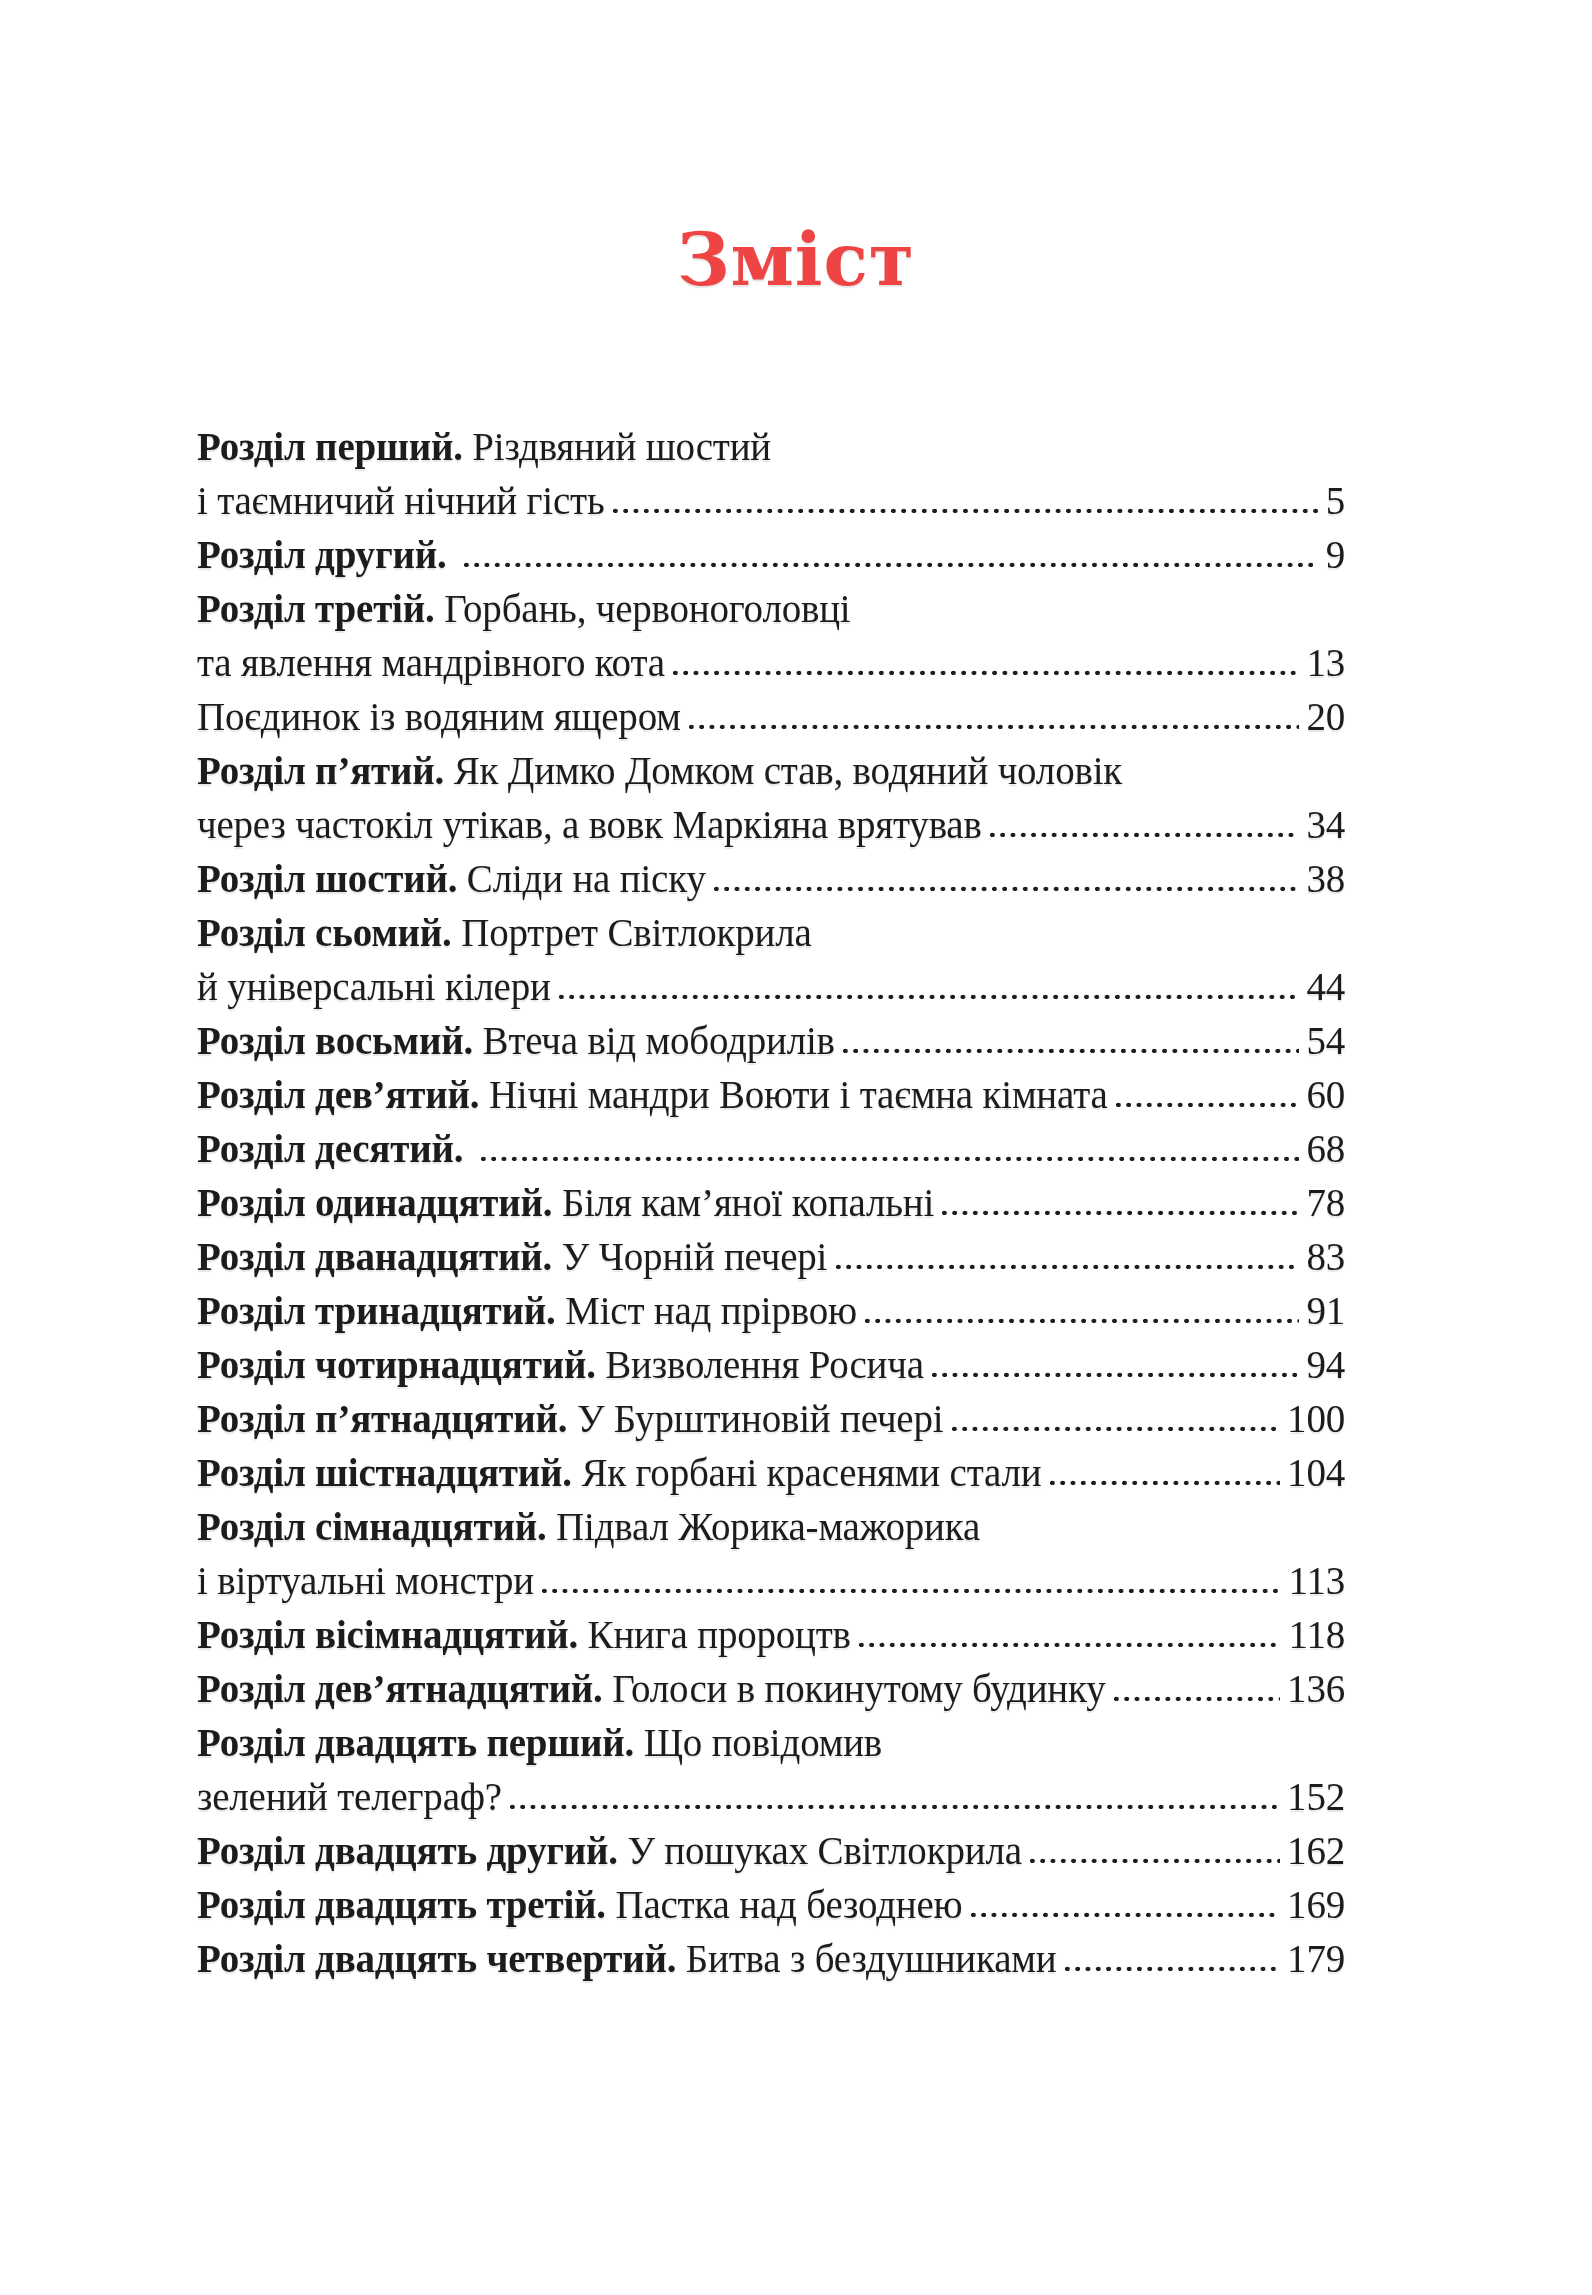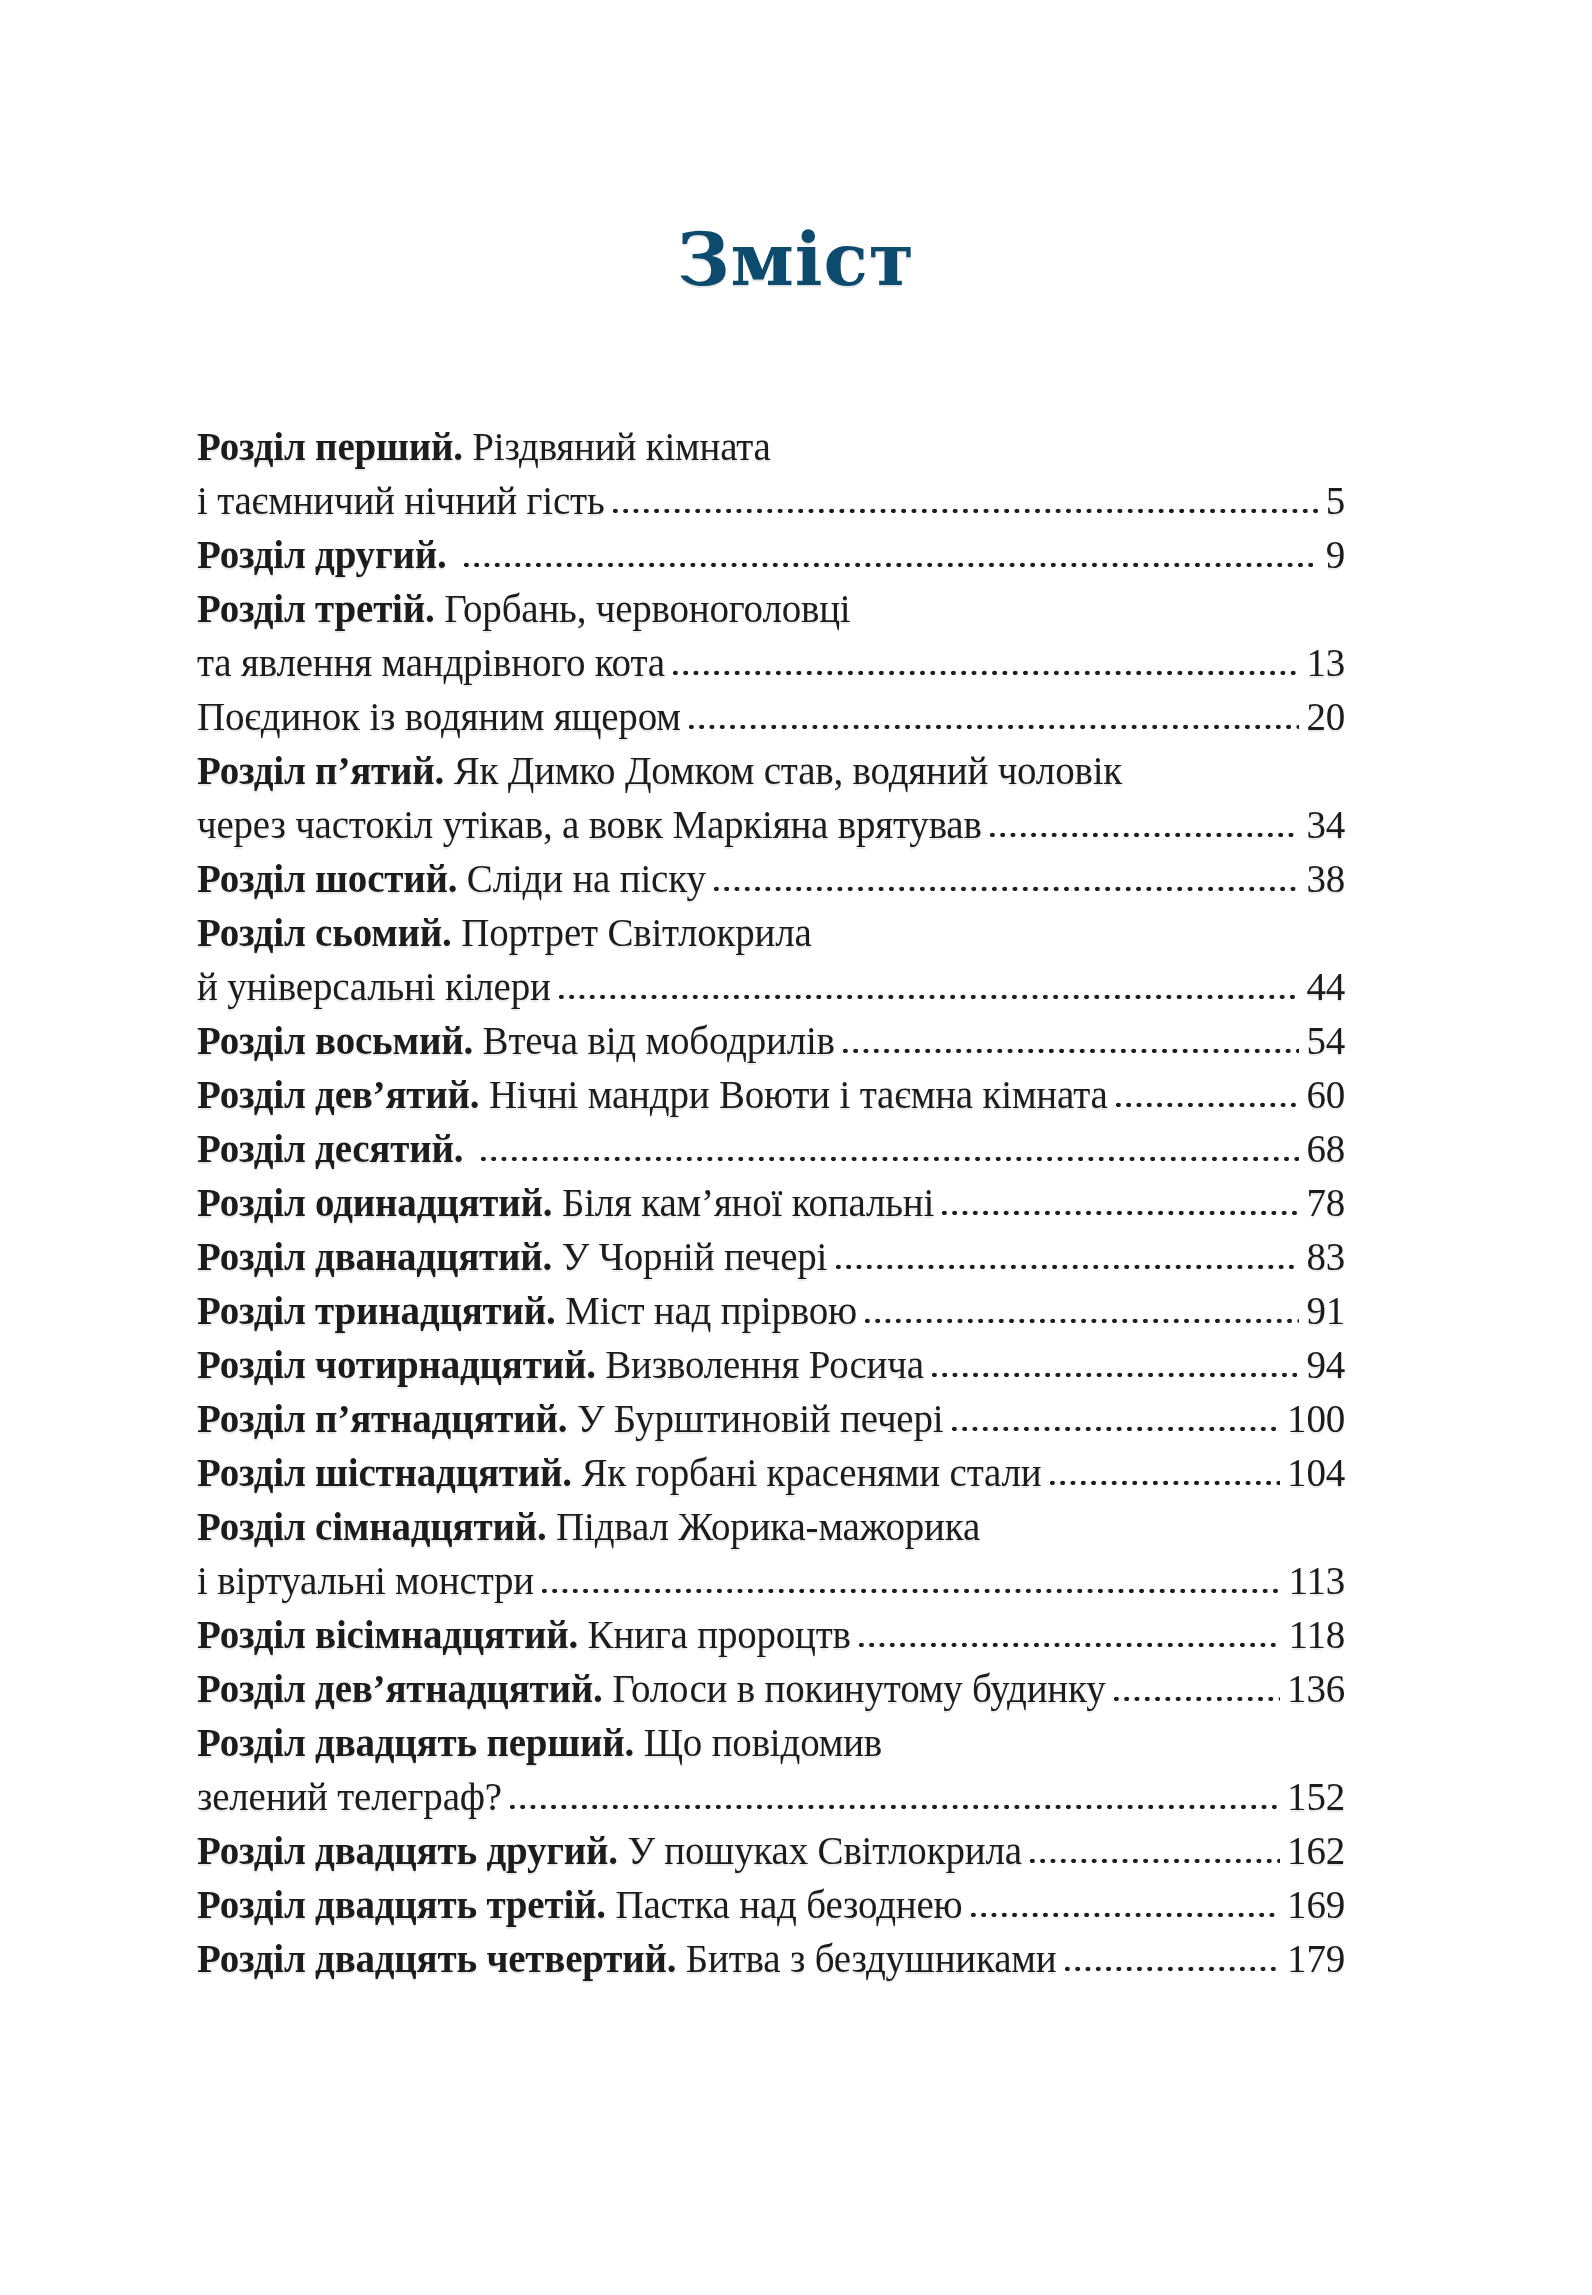--- a/index.html
+++ b/index.html
@@ -18,21 +18,21 @@
   }
   .page-title {
     margin: 0;
     padding-top: 219px;
     text-align: center;
     font-family: "DejaVu Serif", "Liberation Serif", serif;
     font-weight: bold;
     font-size: 73px;
     line-height: 1.1;
     letter-spacing: 0.9px;
-    color: #0c4a6e;
+    color: #ef4444;
     text-shadow: 0 1.8px 0.9px rgba(0,0,0,0.10);
   }
   .toc {
     margin: 121px 247px 0 197px;
     font-size: 39px;
     line-height: 54px;
     letter-spacing: -0.2px;
     color: #1c1c1c;
     text-shadow: 0 1.8px 0.9px rgba(0,0,0,0.10);
   }
@@ -63,21 +63,21 @@
 </style>
 </head>
 <body style="background: rgb(255, 255, 255); color: rgb(28, 28, 28);">
 
 <main class="page">
   <h1 class="page-title">Зміст</h1>
   <section class="toc" id="toc">
       <div class="toc-entry">
         <div class="toc-line">
           <span class="chapter-label">Розділ перший. </span>
-          <span class="chapter-title">Різдвяний кімната</span>
+          <span class="chapter-title">Різдвяний шостий</span>
         </div>
         <div class="toc-line">
           <span class="chapter-title">і таємничий нічний гість</span>
           <span class="dot-leader"></span>
           <span class="page-num">5</span>
         </div>
       </div>
       <div class="toc-entry">
         <div class="toc-line">
           <span class="chapter-label">Розділ другий. </span>

